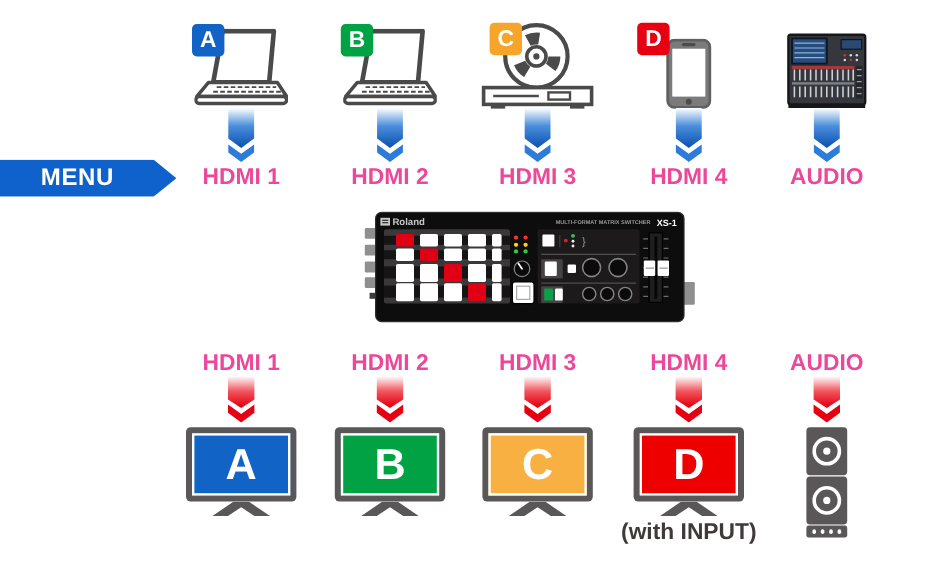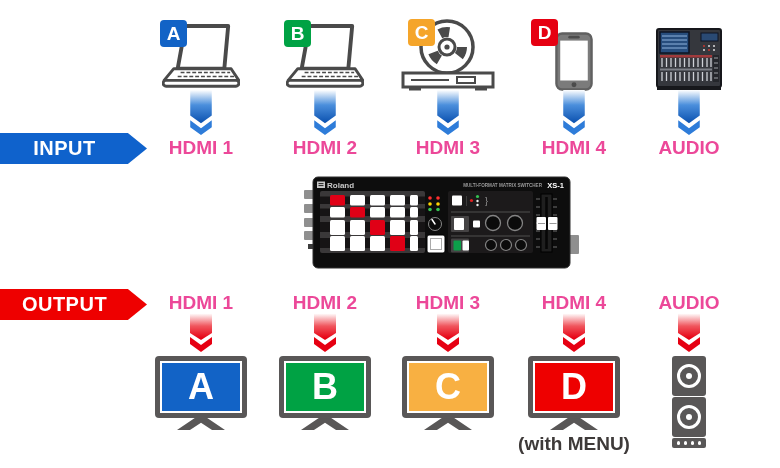--- a/index.html
+++ b/index.html
@@ -106,21 +106,21 @@
         <rect x="6" y="42.5" width="52" height="2" fill="#7d8087"></rect>
         <path d="M8 46 V55 M12.5 46 V55 M17 46 V55 M21.5 46 V55 M26 46 V55 M30.5 46 V55 M35 46 V55 M39.5 46 V55 M44 46 V55 M48.5 46 V55 M53 46 V55 M57 46 V55" stroke="#cdd0d6" stroke-width="1.3" fill="none"></path>
         <rect x="59" y="29" width="6" height="27" fill="#24262b"></rect>
         <path d="M60 32 H64 M60 37 H64 M60 42 H64 M60 47 H64 M60 52 H64" stroke="#9b9ea5" stroke-width="1" fill="none"></path>
         <rect x="3" y="61" width="64" height="3" fill="#17181c"></rect>
       </g>
     </defs>
   </svg>
 
   <div class="banner banner-input" style="background-color: rgb(15, 98, 204);">
-    <span>INPUT</span>
+    <span>MENU</span>
   </div>
 
   <svg class="abs" style="left:162px;top:24px" width="78" height="68" viewBox="0 0 80 70">
       <use href="#laptopIcon"></use>
     </svg>
   <svg class="abs" style="left:286px;top:24px" width="78" height="68" viewBox="0 0 80 70">
       <use href="#laptopIcon"></use>
     </svg>
   <svg class="abs" style="left:400px;top:19px" width="96" height="74" viewBox="0 0 96 74">
       <use href="#dvdIcon"></use>
@@ -264,23 +264,20 @@
       <rect x="240" y="18" width="11" height="58" fill="#1f1f1f" stroke="#000"></rect>
       <path d="M245.5 21 V73" stroke="#060606" stroke-width="2.5"></path>
       <path d="M235 23 H239 M235 31 H239 M235 39 H239 M235 47 H239 M235 55 H239 M235 63 H239 M235 71 H239
                M252 23 H256 M252 31 H256 M252 39 H256 M252 47 H256 M252 55 H256 M252 63 H256 M252 71 H256" stroke="#6f6f6f" stroke-width="1"></path>
       <rect x="235.5" y="41" width="9.5" height="13" rx="1" fill="#fff"></rect>
       <rect x="247" y="41" width="9.5" height="13" rx="1" fill="#fff"></rect>
       <path d="M237 47.5 H244 M248.5 47.5 H255.5" stroke="#999" stroke-width="1"></path>
     </g>
   </svg>
 
-  <div class="banner banner-output" style="background-color: rgb(238, 0, 0);">
-    <span>OUTPUT</span>
-  </div>
 
   <div class="col-label" style="left:201px;top:292px">HDMI 1</div>
   <div class="col-label" style="left:325px;top:292px">HDMI 2</div>
   <div class="col-label" style="left:448px;top:292px">HDMI 3</div>
   <div class="col-label" style="left:574px;top:292px">HDMI 4</div>
   <div class="col-label" style="left:689px;top:292px">AUDIO</div>
 
   <svg class="abs" style="left:188px;top:312px" width="26" height="40" viewBox="0 0 26 40">
       <use href="#arrowR"></use>
     </svg>
@@ -315,21 +312,21 @@
     </div>
     <div class="stand"></div>
   </div>
   <div class="monitor" style="left:528px">
     <div class="screen" style="background-color: rgb(238, 0, 0);">
       <span class="screen-letter">D</span>
     </div>
     <div class="stand"></div>
   </div>
 
-  <div class="note" style="left:574px;top:433px">(with MENU)</div>
+  <div class="note" style="left:574px;top:433px">(with INPUT)</div>
 
   <div class="speaker">
     <div class="sp-box">
         <div class="ring"></div>
       </div>
     <div class="sp-box">
         <div class="ring"></div>
       </div>
     <div class="sp-base">
       <span class="sp-dot"></span>

